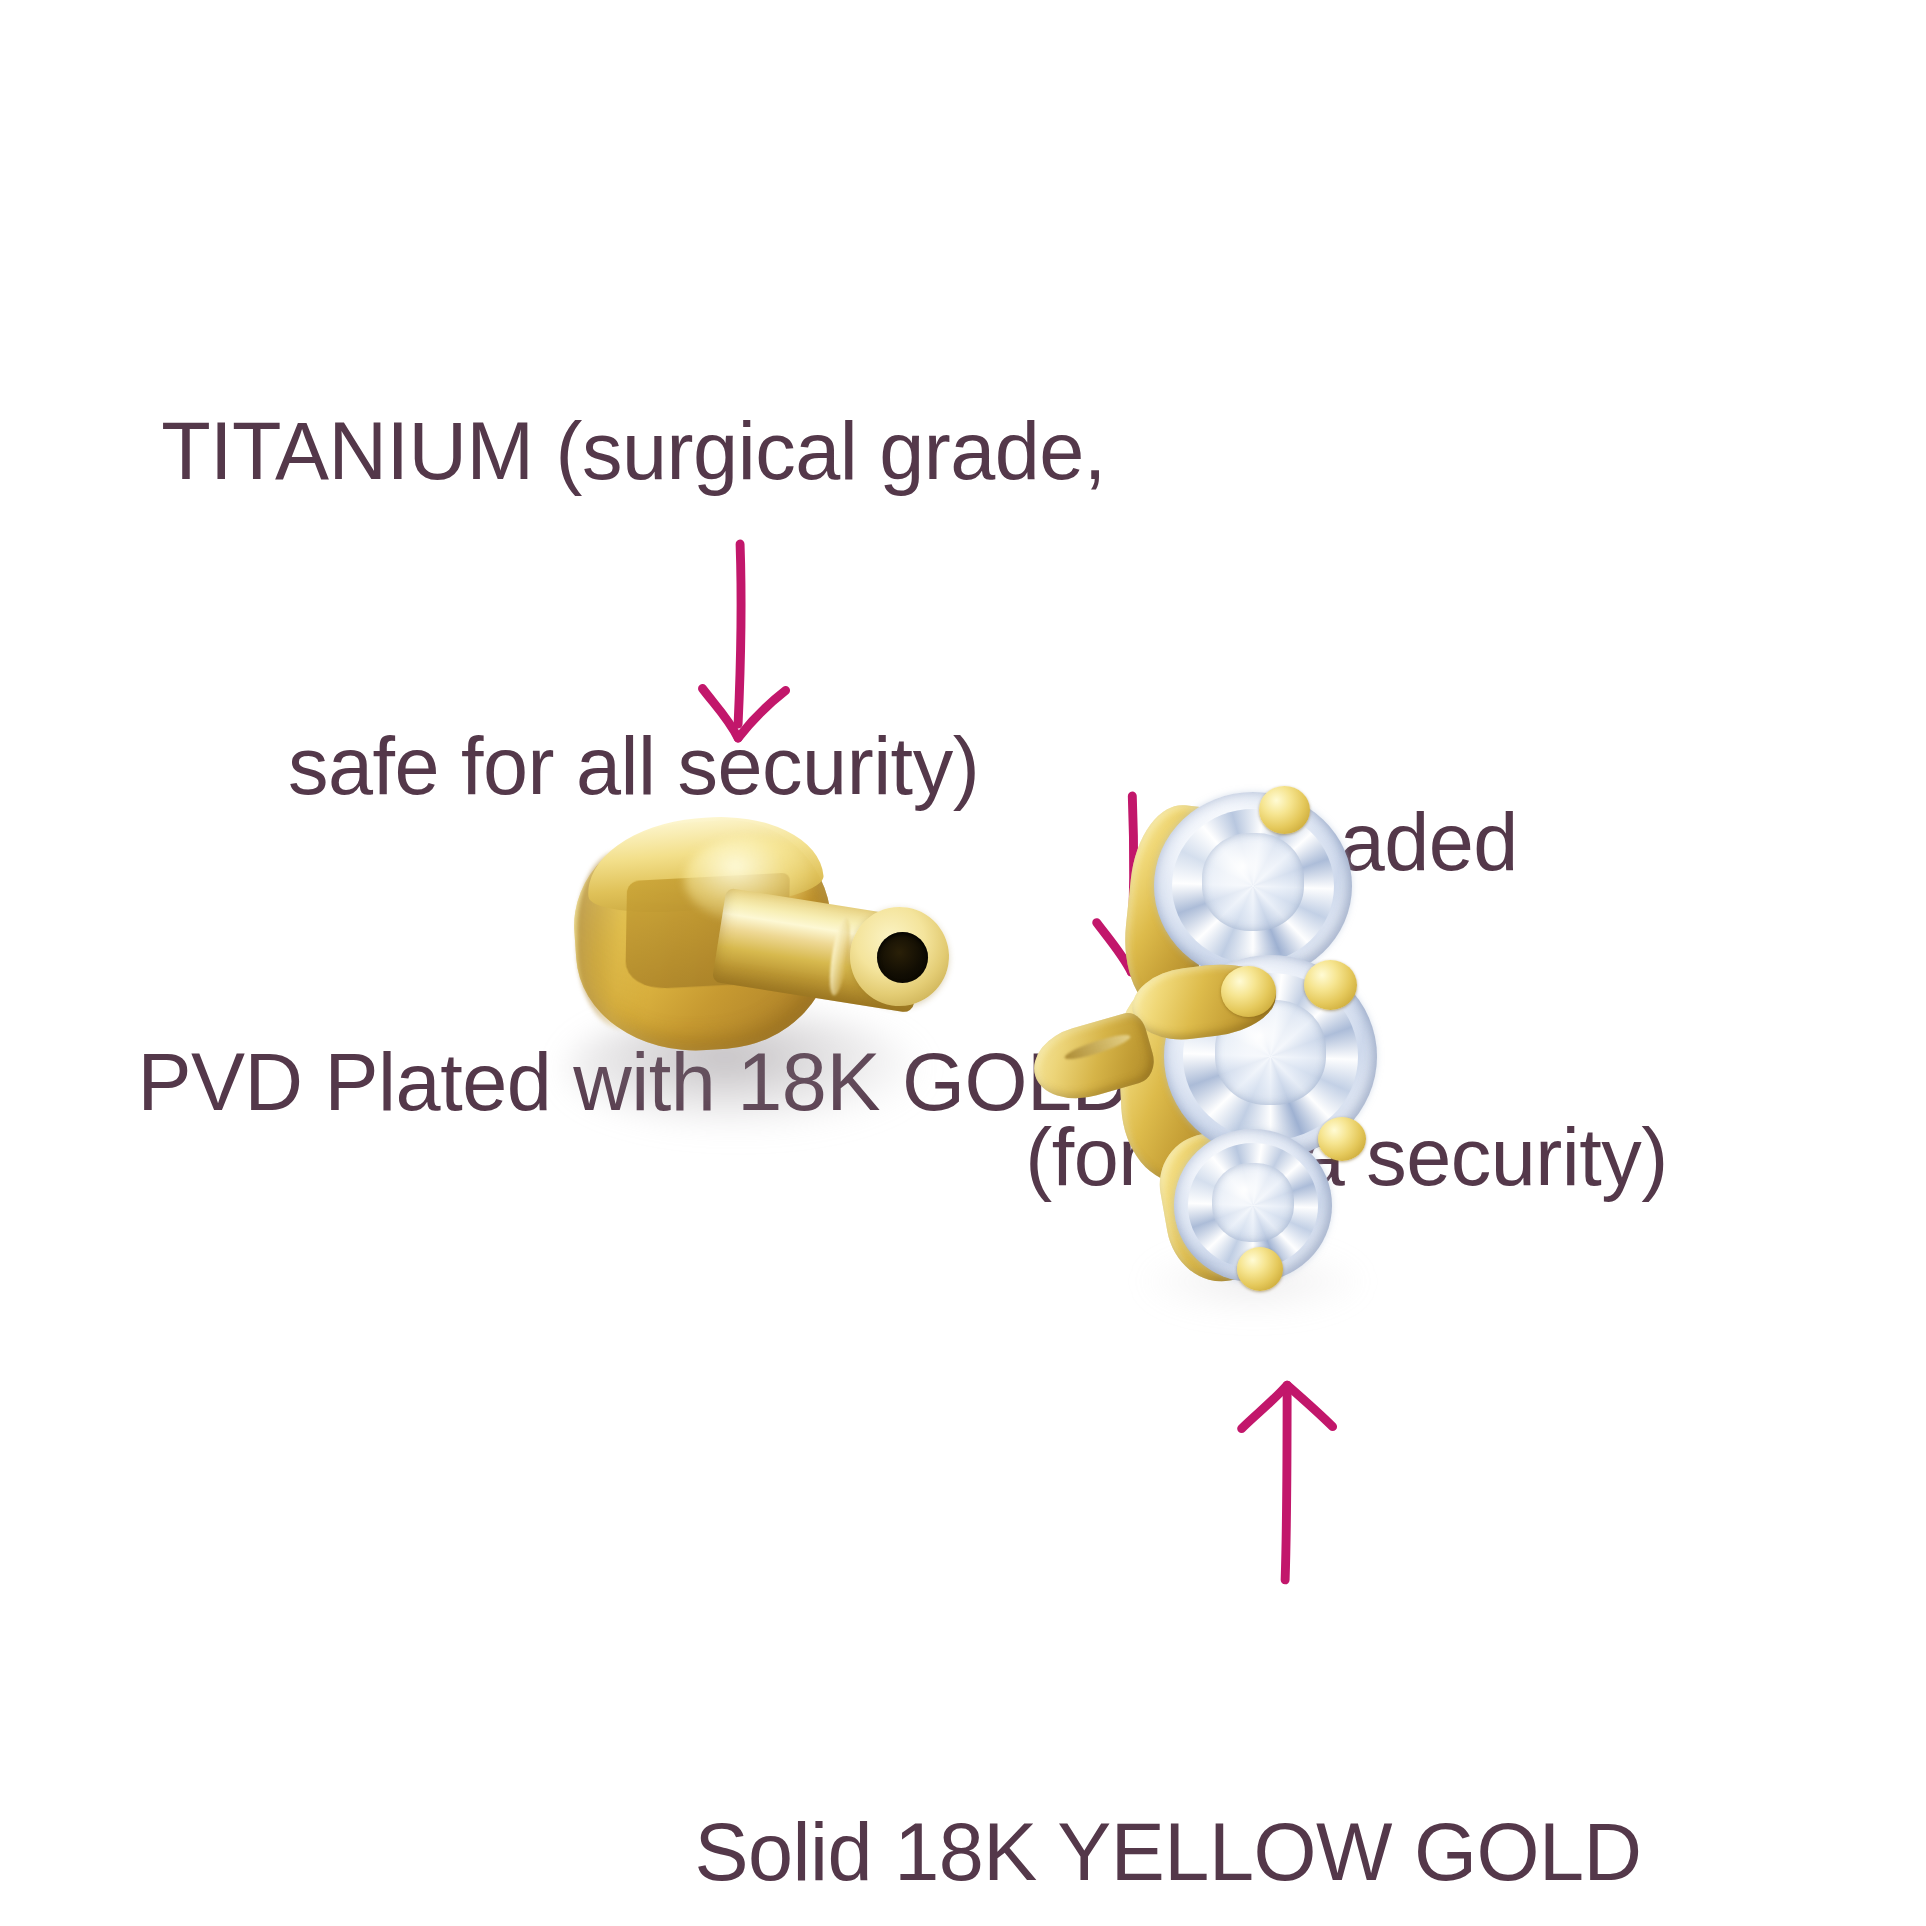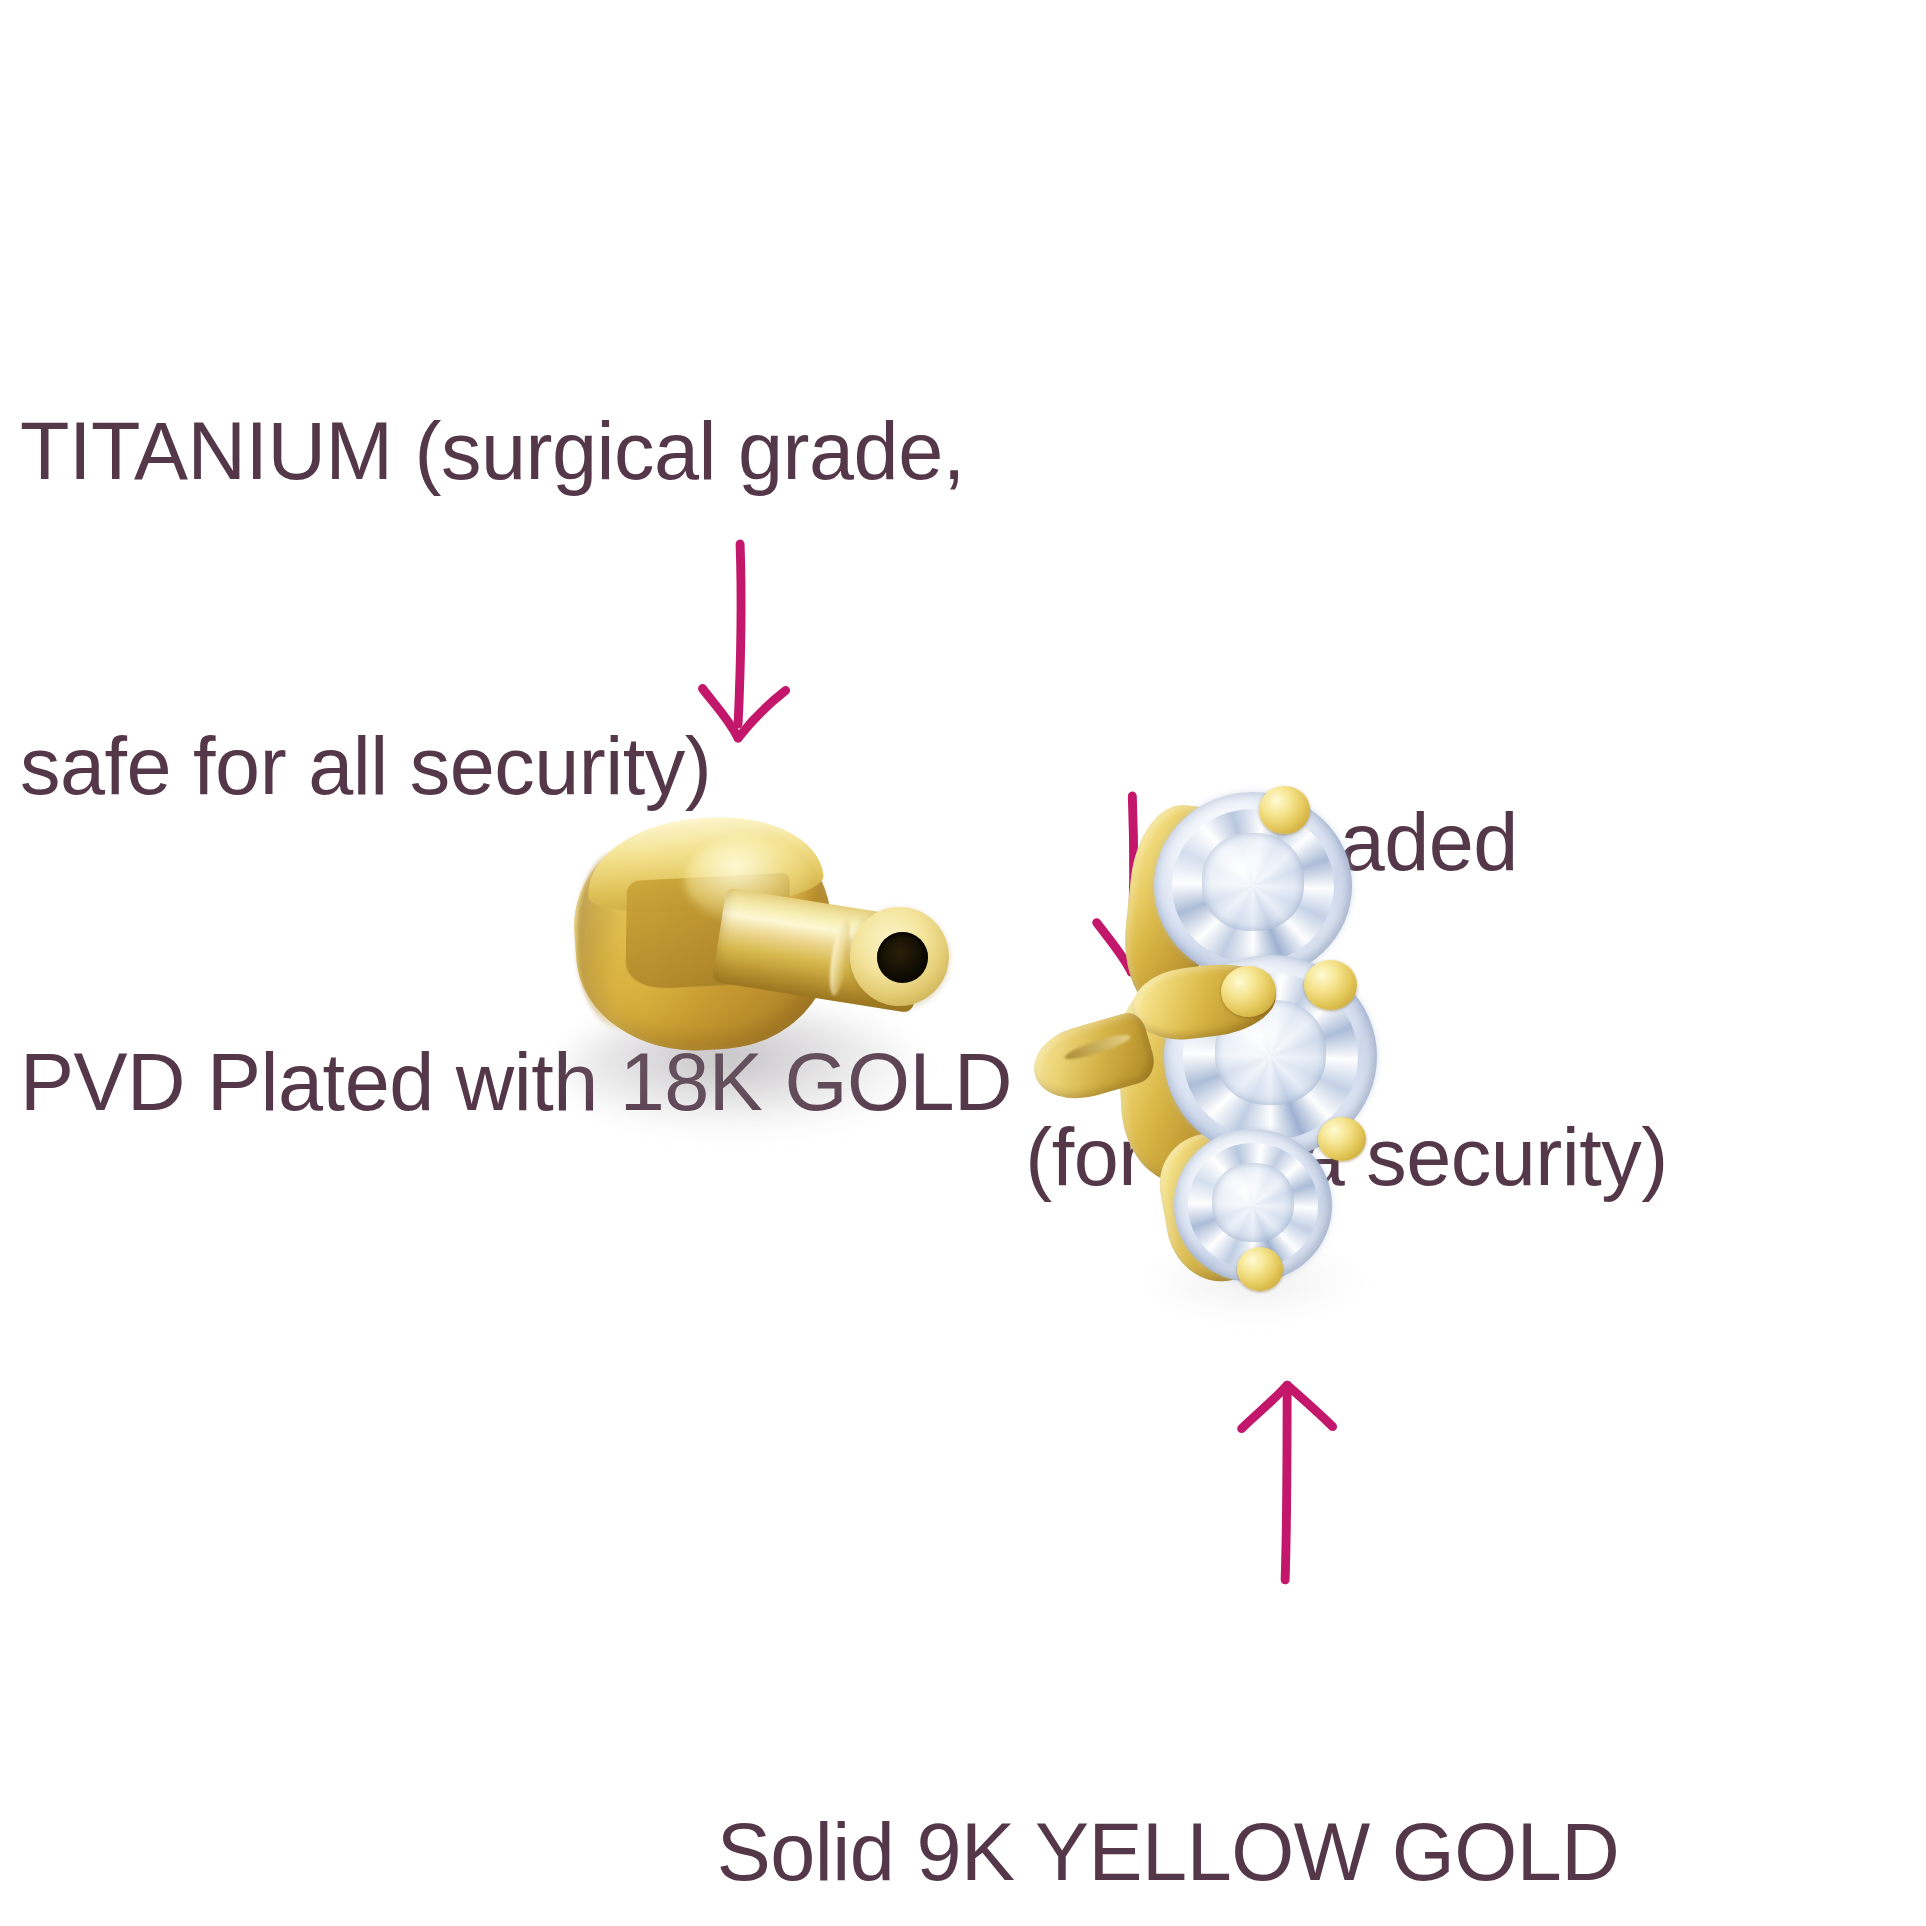--- a/index.html
+++ b/index.html
@@ -25,23 +25,22 @@
     line-height: 1.30;
     letter-spacing: -0.5px;
     white-space: pre;
   }
   .callout .line { display: block; }
 
   #titanium-callout {
     left: 0px;
     top: 188px;
     width: 1267px;
-    text-align: left;
+    text-align: center;
     font-size: 81px;
-    padding-left: 20px;
   }
   #threaded-callout {
     left: 812px;
     top: 579px;
     width: 1069px;
     text-align: center;
     font-size: 81px;
   }
   #goldcallout {
     left: 475px;
@@ -404,18 +403,18 @@
     <div class="prong" id="prong-5"></div>
   </div>
 
   <svg class="arrow-svg" id="arrow-gold" viewBox="0 0 180 205">
     <path d="M78 201 C 80 140, 80 72, 80 6" stroke="#c2176b" stroke-width="9" fill="none" stroke-linecap="round"></path>
     <path d="M34 48 C 48 34, 66 20, 80 4" stroke="#c2176b" stroke-width="9" fill="none" stroke-linecap="round"></path>
     <path d="M80 4 C 96 18, 112 32, 126 46" stroke="#c2176b" stroke-width="9" fill="none" stroke-linecap="round"></path>
   </svg>
 
   <div class="callout" id="goldcallout">
-    <span class="line">Solid 9K YELLOW GOLD</span>
+    <span class="line">Solid 18K YELLOW GOLD</span>
     
   </div>
 
 </div>
 
 
 </body></html>

